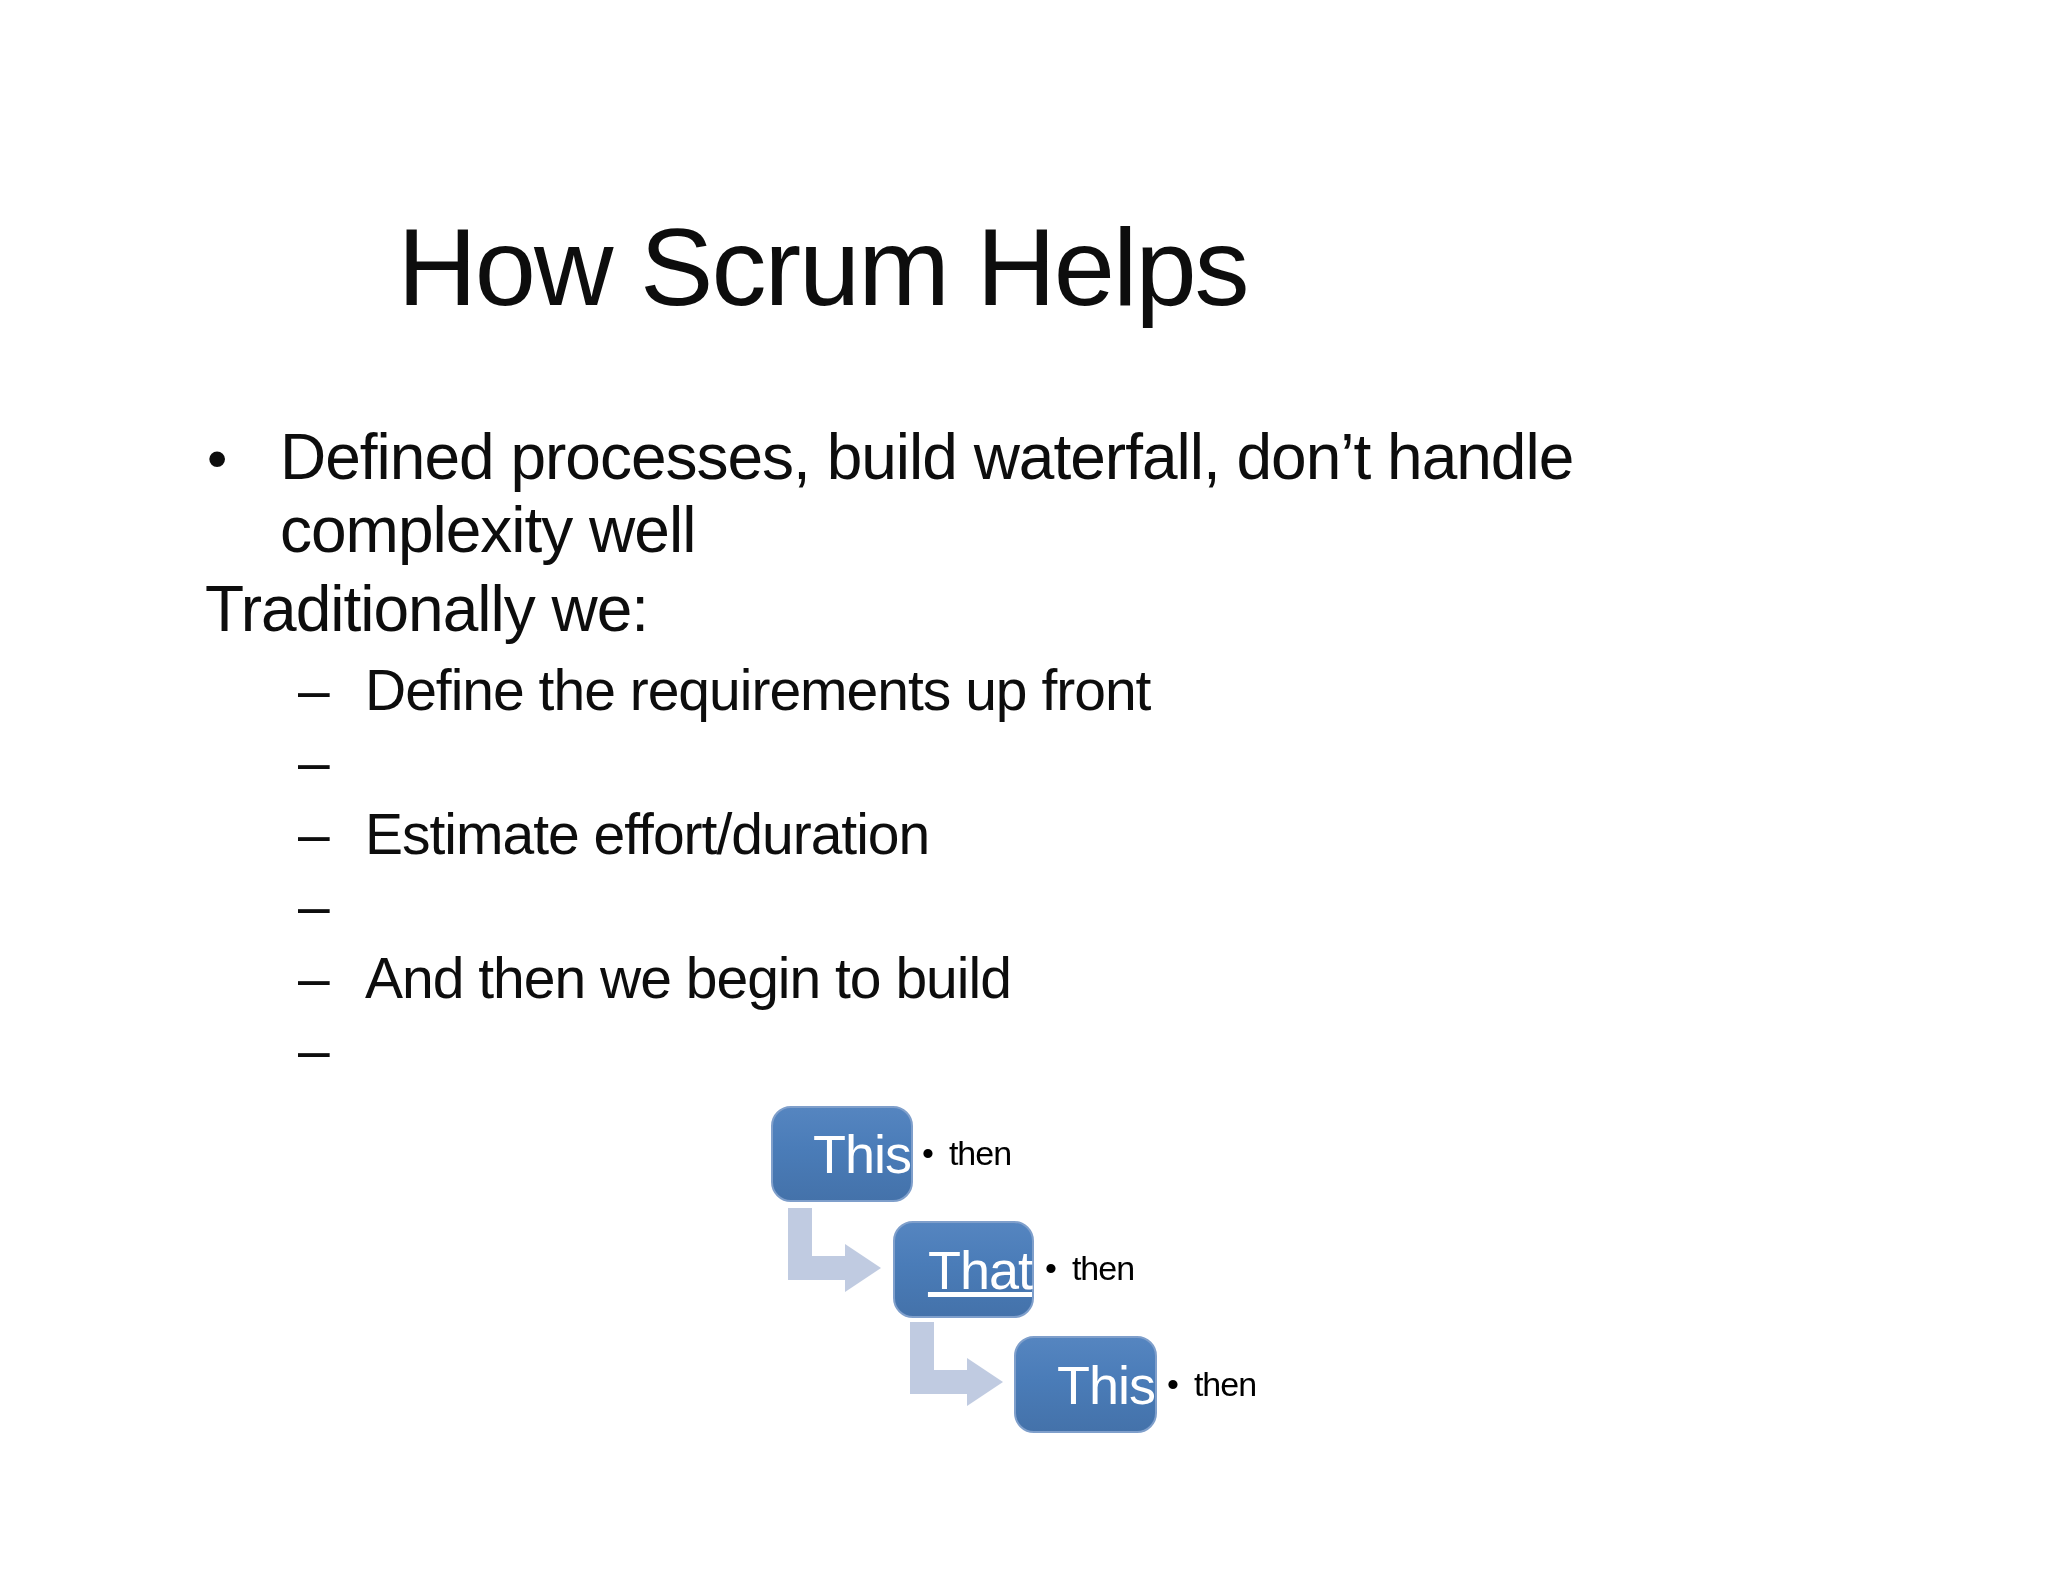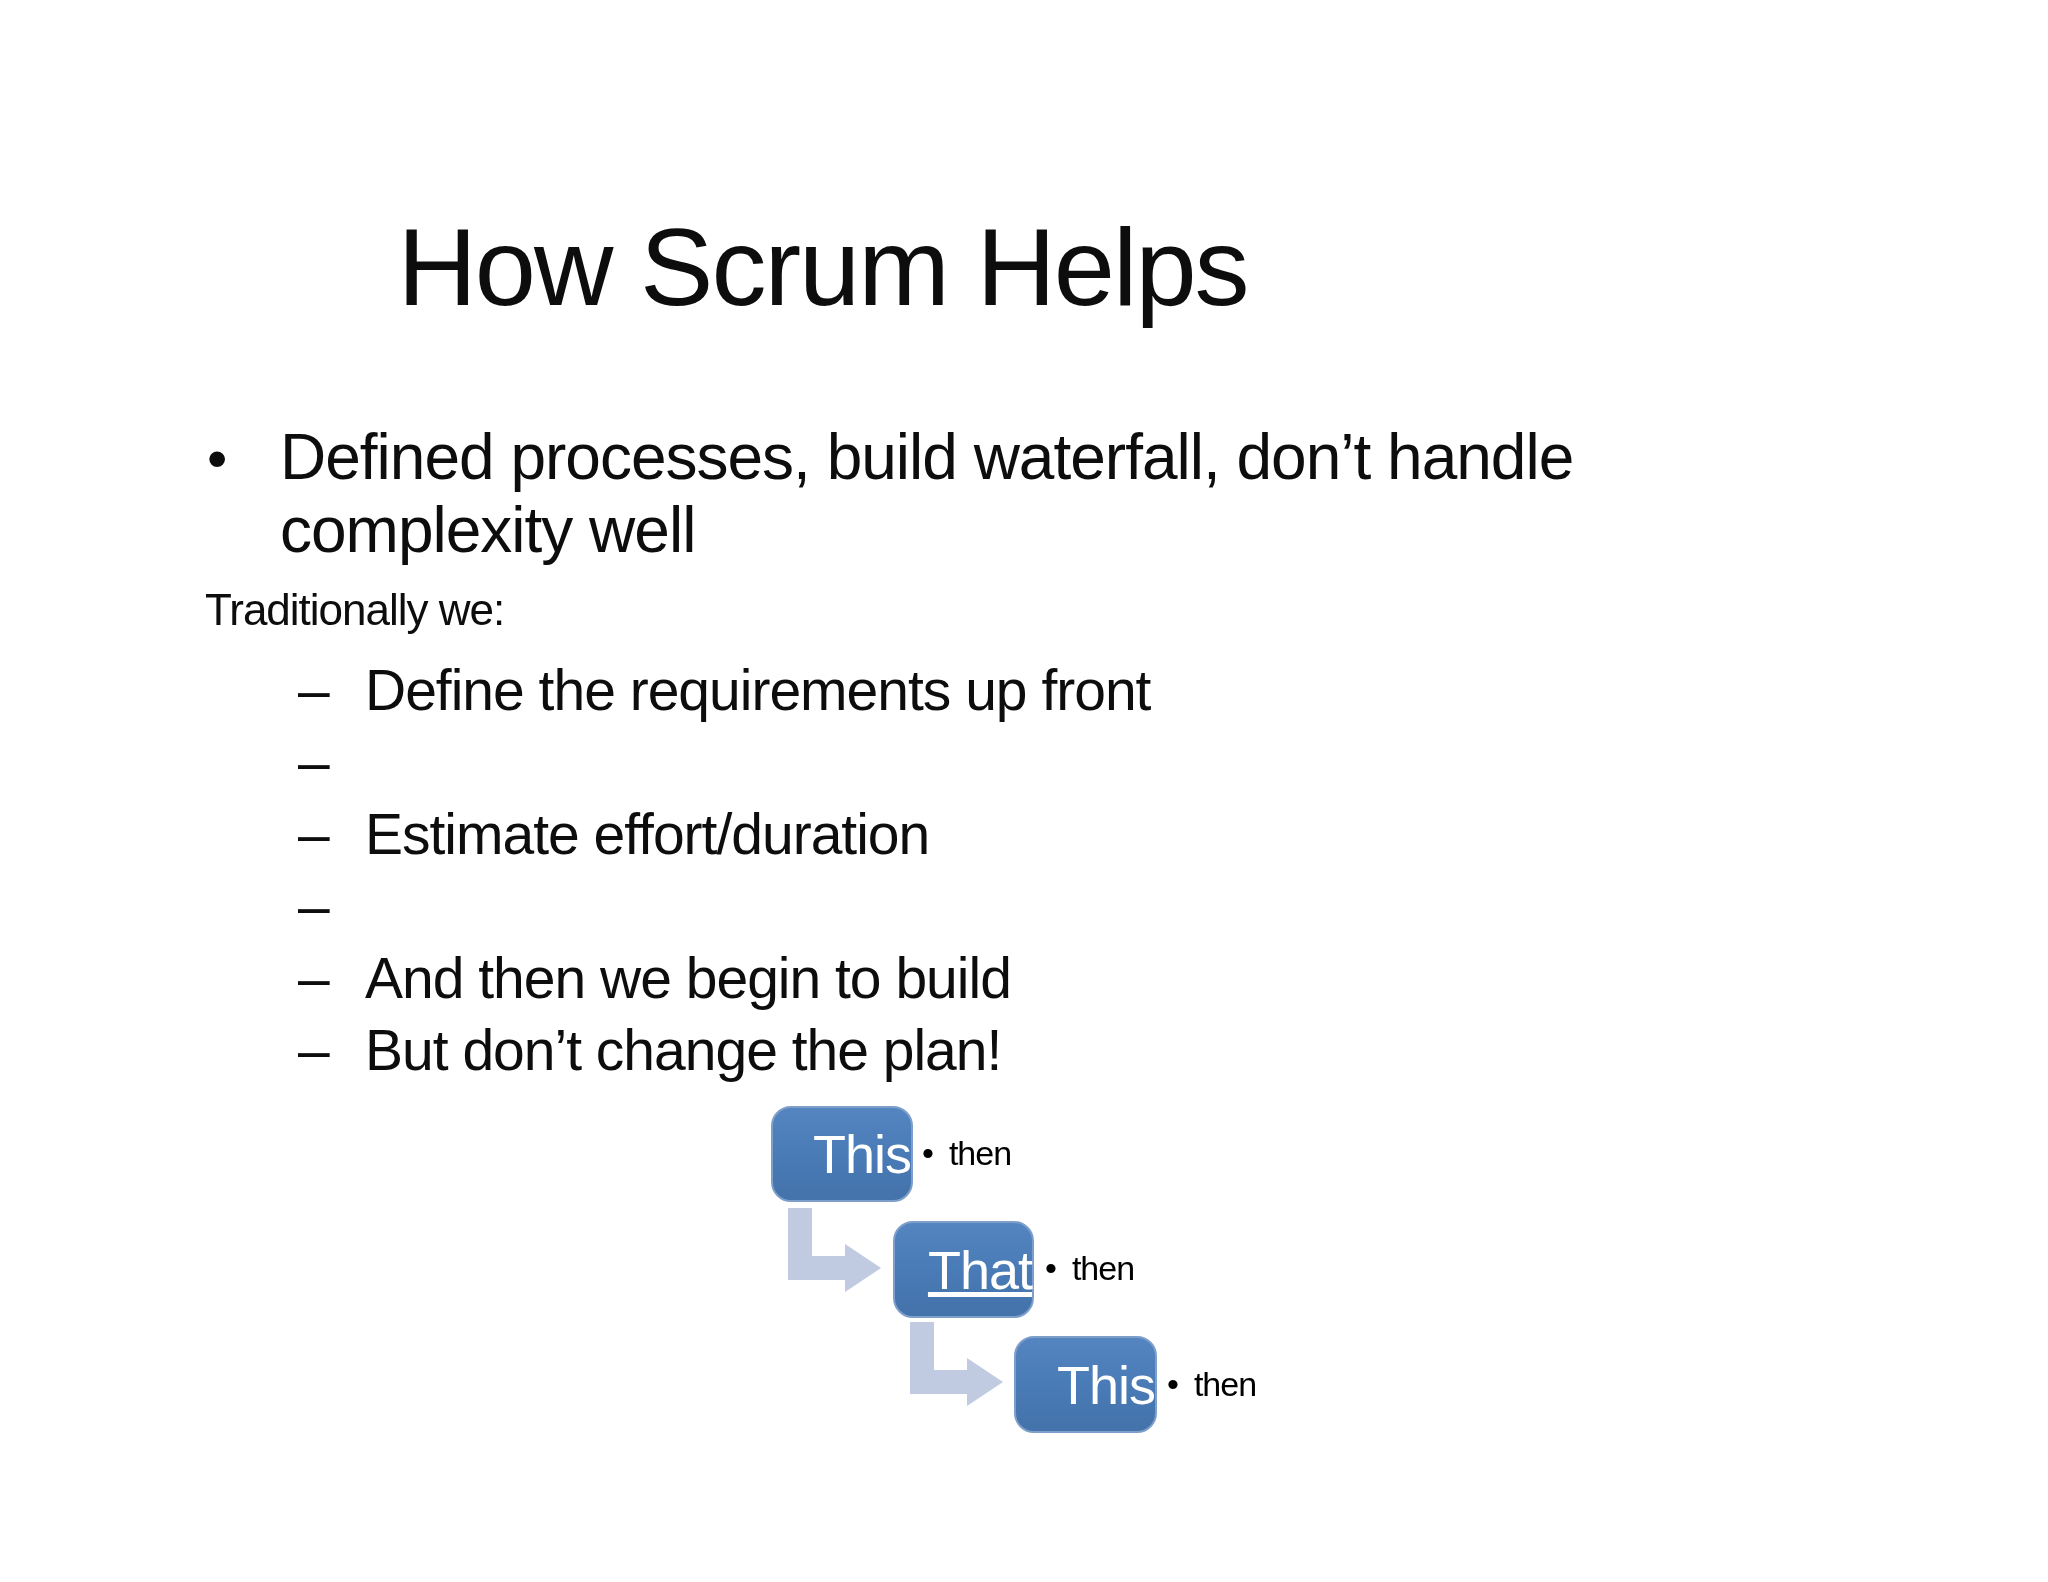--- a/index.html
+++ b/index.html
@@ -22,21 +22,21 @@
     position:absolute;left:207px;top:421px;width:1500px;
     display:flex;flex-direction:row;
     font-size:64px;line-height:73px;letter-spacing:-1px;
   }
   .main-bullet .marker{
     width:73px;flex:0 0 73px;
     font-size:58px;
   }
   .para{
     position:absolute;left:205px;top:573px;
-    font-size:44px;line-height:73px;letter-spacing:-1px;
+    font-size:64px;line-height:73px;letter-spacing:-1px;
     white-space:nowrap;
   }
   .sub-list{
     position:absolute;left:298px;top:654px;
     font-size:57px;line-height:72px;letter-spacing:-1px;
   }
   .sub-item{display:flex;flex-direction:row;white-space:nowrap;}
   .sub-item .marker{width:67px;flex:0 0 67px;}
   
   .box{
@@ -97,21 +97,20 @@
     </div>
     <div class="sub-item">
       <span class="marker">–</span>
     </div>
     <div class="sub-item">
       <span class="marker">–</span>
       <span>And then we begin to build</span>
     </div>
     <div class="sub-item">
       <span class="marker">–</span>
-      <span>But don’t change the plan!</span>
     </div>
   </div>
 
   <svg class="elbow arrow1" viewBox="0 0 94 88" aria-hidden="true">
     <path d="M0,0 H24 V48 H57 V36 L93,60 L57,84 V72 H0 Z" fill="#c0cbe1"></path>
   </svg>
   <svg class="elbow arrow2" viewBox="0 0 94 88" aria-hidden="true">
     <path d="M0,0 H24 V48 H57 V36 L93,60 L57,84 V72 H0 Z" fill="#c0cbe1"></path>
   </svg>
 

